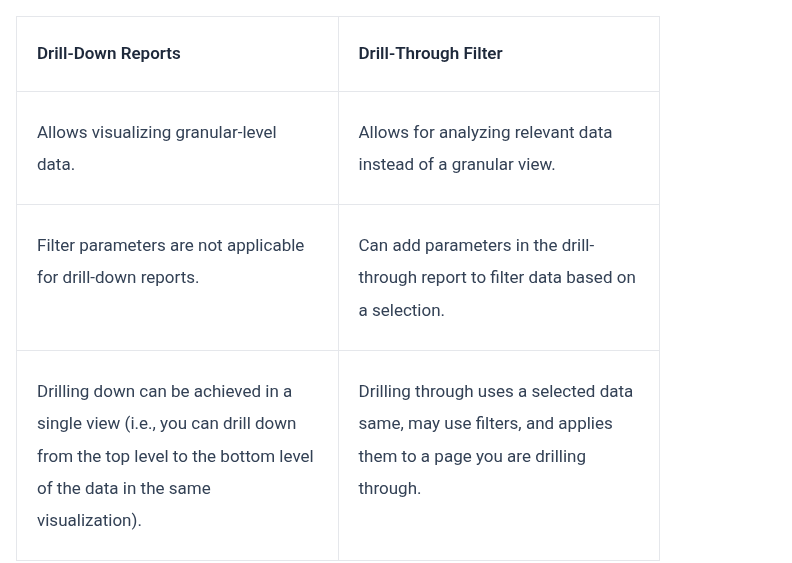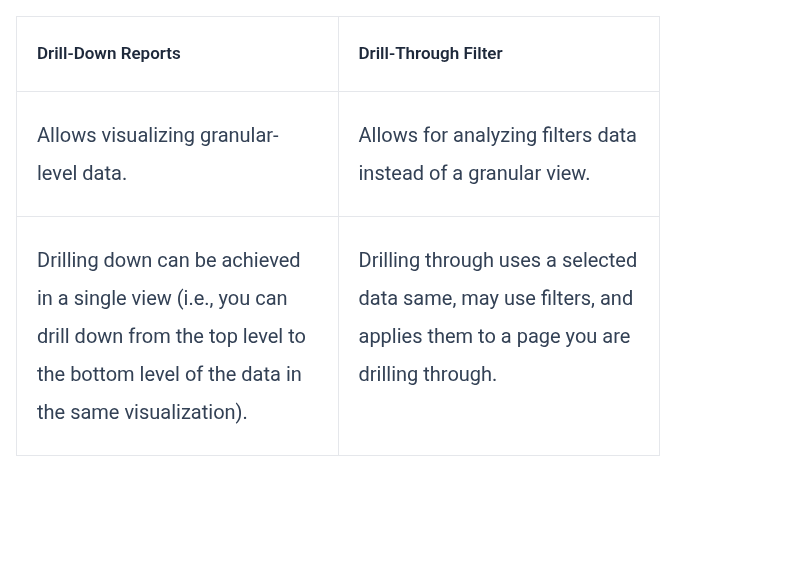--- a/index.html
+++ b/index.html
@@ -29,40 +29,44 @@
       width: 50%;
     }
     th {
       font-weight: 600;
       font-size: 17px;
       color: #1e293b;
       line-height: 1.5;
     }
     td {
       font-weight: 400;
-      font-size: 20px;
+      font-size: 17px;
       color: #334155;
       line-height: 1.9;
     }
   </style>
 </head>
 <body>
 
 <div class="table-container">
   <table>
     <thead>
       <tr>
         <th>Drill-Down Reports</th>
         <th>Drill-Through Filter</th>
       </tr>
     </thead>
     <tbody>
       <tr>
         <td>Allows visualizing granular-level data.</td>
-        <td>Allows for analyzing filters data instead of a granular view.</td>
+        <td>Allows for analyzing relevant data instead of a granular view.</td>
+      </tr>
+      <tr>
+        <td>Filter parameters are not applicable for drill-down reports.</td>
+        <td>Can add parameters in the drill-through report to filter data based on a selection.</td>
       </tr>
       <tr>
         <td>Drilling down can be achieved in a single view (i.e., you can drill down from the top level to the bottom level of the data in the same visualization).</td>
         <td>Drilling through uses a selected data same, may use filters, and applies them to a page you are drilling through.</td>
       </tr>
     </tbody>
   </table>
 </div>
 
 </body></html>

